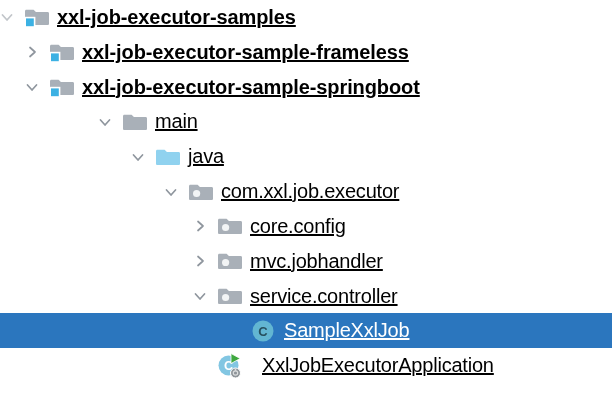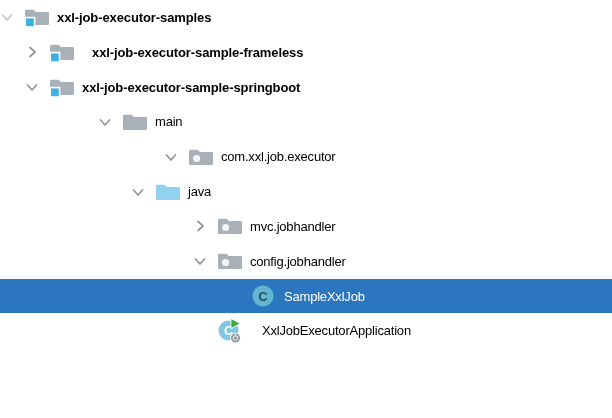--- a/index.html
+++ b/index.html
@@ -10,21 +10,21 @@
   }
   #tree { position:absolute; inset:0; }
   .row { position:relative; height:34.83px; width:612px; }
   .chev, .ficon {
     position:absolute; top:50%; transform:translateY(-50%);
     display:flex; align-items:center; justify-content:center;
   }
   .label {
     position:absolute; top:0; height:100%;
     display:flex; align-items:center;
-    font-size:13px; color:#000; letter-spacing:-0.2px; white-space:nowrap;
+    font-size:20px; color:#000; letter-spacing:-0.2px; white-space:nowrap;text-decoration:underline;
   }
   .row.bold .label { font-weight:700; letter-spacing:-0.1px; }
   .row.selected .label { color:#ffffff; }
   svg { display:block; }
 </style>
 </head>
 <body>
 
 <div id="tree">
     <div class="row bold">
@@ -46,21 +46,21 @@
         <svg width="16" height="16" viewBox="0 0 16 16">
           <polyline points="6,3.5 11,8 6,12.5" fill="none" stroke="#8F969E" stroke-width="1.7" stroke-linecap="round" stroke-linejoin="round"></polyline>
         </svg>
       </span>
       <span class="ficon" style="left: 49px;">
         <svg width="26" height="24" viewBox="0 0 26 24">
           <path d="M1 6.2 C1 5.4 1.6 4.8 2.4 4.8 H9.6 L11.9 7 H23.6 C24.4 7 25 7.6 25 8.4 V18.7 C25 19.5 24.4 20.1 23.6 20.1 H2.4 C1.6 20.1 1 19.5 1 18.7 Z" fill="#A9B0B8"></path>
           <rect x="1.2" y="12.6" width="9.4" height="9.4" fill="#3CB1E3" stroke="#ffffff" stroke-width="1.6"></rect>
         </svg>
       </span>
-      <span class="label" style="left: 92px;">xxl-job-executor-sample-frameless</span>
+      <span class="label" style="left: 82px;">xxl-job-executor-sample-frameless</span>
     </div>
     <div class="row bold">
       <span class="chev" style="left: 24px;">
         <svg width="16" height="16" viewBox="0 0 16 16">
           <polyline points="3.5,6 8,11 12.5,6" fill="none" stroke="#8F969E" stroke-width="1.7" stroke-linecap="round" stroke-linejoin="round"></polyline>
         </svg>
       </span>
       <span class="ficon" style="left: 49px;">
         <svg width="26" height="24" viewBox="0 0 26 24">
           <path d="M1 6.2 C1 5.4 1.6 4.8 2.4 4.8 H9.6 L11.9 7 H23.6 C24.4 7 25 7.6 25 8.4 V18.7 C25 19.5 24.4 20.1 23.6 20.1 H2.4 C1.6 20.1 1 19.5 1 18.7 Z" fill="#A9B0B8"></path>
@@ -76,45 +76,59 @@
         </svg>
       </span>
       <span class="ficon" style="left: 122px;">
         <svg width="26" height="24" viewBox="0 0 26 24">
           <path d="M1 6.2 C1 5.4 1.6 4.8 2.4 4.8 H9.6 L11.9 7 H23.6 C24.4 7 25 7.6 25 8.4 V18.7 C25 19.5 24.4 20.1 23.6 20.1 H2.4 C1.6 20.1 1 19.5 1 18.7 Z" fill="#A9B0B8"></path>
         </svg>
       </span>
       <span class="label" style="left: 155px;">main</span>
     </div>
     <div class="row">
+      <span class="chev" style="left: 130px;">
+        <svg width="16" height="16" viewBox="0 0 16 16">
+          <polyline points="3.5,6 8,11 12.5,6" fill="none" stroke="#8F969E" stroke-width="1.7" stroke-linecap="round" stroke-linejoin="round"></polyline>
+        </svg>
+      </span>
+      <span class="ficon" style="left: 155px;">
+        <svg width="26" height="24" viewBox="0 0 26 24">
+          <path d="M1 6.2 C1 5.4 1.6 4.8 2.4 4.8 H9.6 L11.9 7 H23.6 C24.4 7 25 7.6 25 8.4 V18.7 C25 19.5 24.4 20.1 23.6 20.1 H2.4 C1.6 20.1 1 19.5 1 18.7 Z" fill="#90D2EF"></path>
+        </svg>
+      </span>
+      <span class="label" style="left: 188px;">java</span>
+    </div>
+    <div class="row">
       <span class="chev" style="left: 163px;">
         <svg width="16" height="16" viewBox="0 0 16 16">
           <polyline points="3.5,6 8,11 12.5,6" fill="none" stroke="#8F969E" stroke-width="1.7" stroke-linecap="round" stroke-linejoin="round"></polyline>
         </svg>
       </span>
       <span class="ficon" style="left: 188px;">
         <svg width="26" height="24" viewBox="0 0 26 24">
           <path d="M1 6.2 C1 5.4 1.6 4.8 2.4 4.8 H9.6 L11.9 7 H23.6 C24.4 7 25 7.6 25 8.4 V18.7 C25 19.5 24.4 20.1 23.6 20.1 H2.4 C1.6 20.1 1 19.5 1 18.7 Z" fill="#A9B0B8"></path>
           <circle cx="8.6" cy="13.5" r="3.6" fill="#F2F4F5"></circle>
         </svg>
       </span>
       <span class="label" style="left: 221px;">com.xxl.job.executor</span>
     </div>
     <div class="row">
-      <span class="chev" style="left: 130px;">
+      <span class="chev" style="left: 192px;">
         <svg width="16" height="16" viewBox="0 0 16 16">
-          <polyline points="3.5,6 8,11 12.5,6" fill="none" stroke="#8F969E" stroke-width="1.7" stroke-linecap="round" stroke-linejoin="round"></polyline>
+          <polyline points="6,3.5 11,8 6,12.5" fill="none" stroke="#8F969E" stroke-width="1.7" stroke-linecap="round" stroke-linejoin="round"></polyline>
         </svg>
       </span>
-      <span class="ficon" style="left: 155px;">
+      <span class="ficon" style="left: 217px;">
         <svg width="26" height="24" viewBox="0 0 26 24">
-          <path d="M1 6.2 C1 5.4 1.6 4.8 2.4 4.8 H9.6 L11.9 7 H23.6 C24.4 7 25 7.6 25 8.4 V18.7 C25 19.5 24.4 20.1 23.6 20.1 H2.4 C1.6 20.1 1 19.5 1 18.7 Z" fill="#90D2EF"></path>
+          <path d="M1 6.2 C1 5.4 1.6 4.8 2.4 4.8 H9.6 L11.9 7 H23.6 C24.4 7 25 7.6 25 8.4 V18.7 C25 19.5 24.4 20.1 23.6 20.1 H2.4 C1.6 20.1 1 19.5 1 18.7 Z" fill="#A9B0B8"></path>
+          <circle cx="8.6" cy="13.5" r="3.6" fill="#F2F4F5"></circle>
         </svg>
       </span>
-      <span class="label" style="left: 188px;">java</span>
+      <span class="label" style="left: 250px;">core.config</span>
     </div>
     <div class="row">
       <span class="chev" style="left: 192px;">
         <svg width="16" height="16" viewBox="0 0 16 16">
           <polyline points="6,3.5 11,8 6,12.5" fill="none" stroke="#8F969E" stroke-width="1.7" stroke-linecap="round" stroke-linejoin="round"></polyline>
         </svg>
       </span>
       <span class="ficon" style="left: 217px;">
         <svg width="26" height="24" viewBox="0 0 26 24">
           <path d="M1 6.2 C1 5.4 1.6 4.8 2.4 4.8 H9.6 L11.9 7 H23.6 C24.4 7 25 7.6 25 8.4 V18.7 C25 19.5 24.4 20.1 23.6 20.1 H2.4 C1.6 20.1 1 19.5 1 18.7 Z" fill="#A9B0B8"></path>
@@ -128,21 +142,21 @@
         <svg width="16" height="16" viewBox="0 0 16 16">
           <polyline points="3.5,6 8,11 12.5,6" fill="none" stroke="#8F969E" stroke-width="1.7" stroke-linecap="round" stroke-linejoin="round"></polyline>
         </svg>
       </span>
       <span class="ficon" style="left: 217px;">
         <svg width="26" height="24" viewBox="0 0 26 24">
           <path d="M1 6.2 C1 5.4 1.6 4.8 2.4 4.8 H9.6 L11.9 7 H23.6 C24.4 7 25 7.6 25 8.4 V18.7 C25 19.5 24.4 20.1 23.6 20.1 H2.4 C1.6 20.1 1 19.5 1 18.7 Z" fill="#A9B0B8"></path>
           <circle cx="8.6" cy="13.5" r="3.6" fill="#F2F4F5"></circle>
         </svg>
       </span>
-      <span class="label" style="left: 250px;">config.jobhandler</span>
+      <span class="label" style="left: 250px;">service.controller</span>
     </div>
     <div class="row selected" style="background: rgb(43, 118, 190);">
       <span class="ficon" style="left: 251px;">
         <svg width="24" height="24" viewBox="0 0 24 24">
           <circle cx="12" cy="12" r="10.5" fill="#62B6D2"></circle>
           <text x="12" y="16.6" text-anchor="middle" font-family="Liberation Sans, sans-serif" font-size="13" font-weight="700" fill="#27505E">C</text>
         </svg>
       </span>
       <span class="label" style="left: 284px; text-align: right;">SampleXxlJob</span>
     </div>

